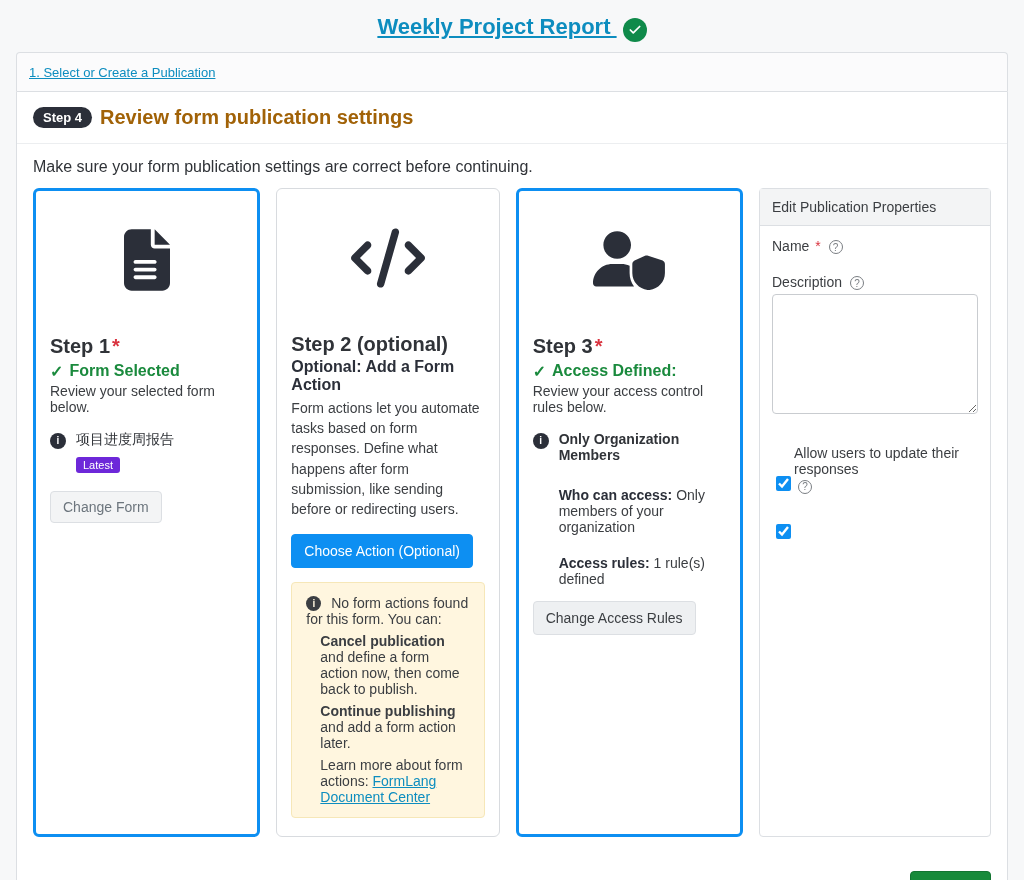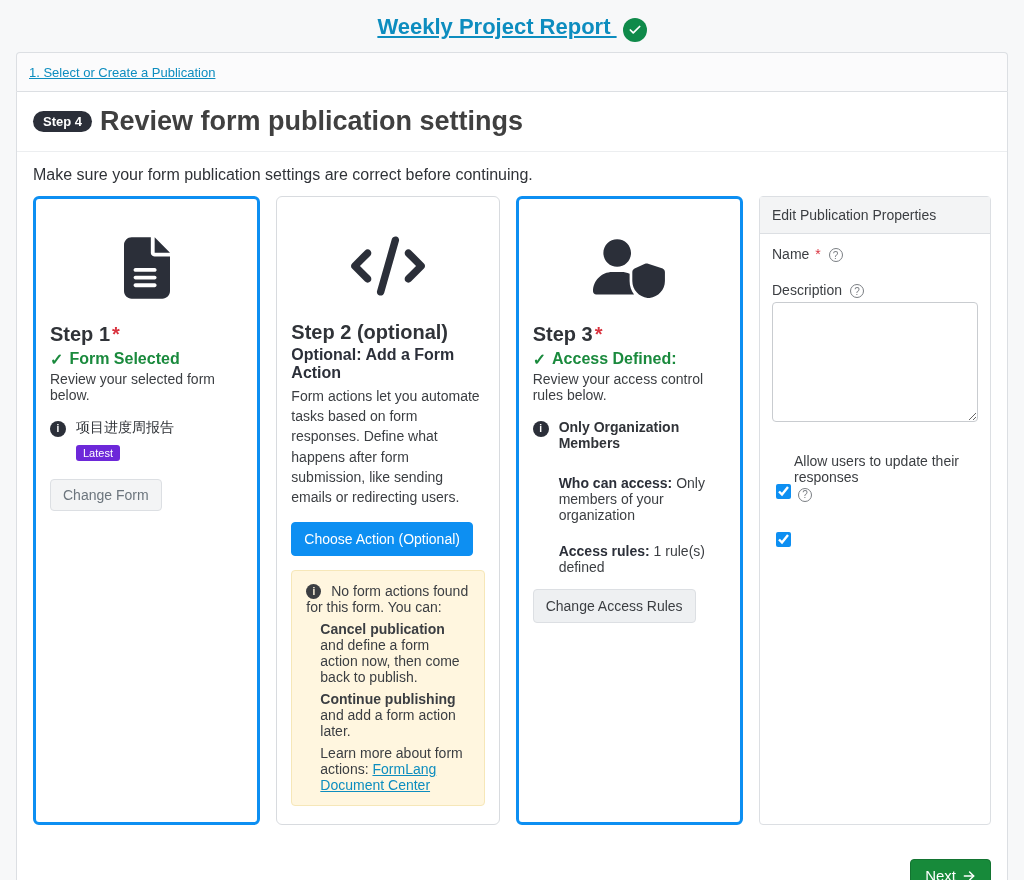--- a/index.html
+++ b/index.html
@@ -22,31 +22,31 @@
     padding:0;
   }
   .step-header {
     display:flex; align-items:center; gap:8px; padding:14px 16px 14px 16px;
     border-bottom:1px solid #eceef0;
   }
   .step-pill {
     background:#2b2f39; color:#fff; font-size:13px; font-weight:600;
     border-radius:12px; padding:3px 10px;
   }
-  .step-title { font-size:27px; font-weight:600; color:#404040; }
+  .step-title { font-size:20px; font-weight:600; color:#a16207; }
   .instr { padding:14px 16px 6px; font-size:16px; color:#303338; }
   .columns { display:flex; gap:16px; padding:6px 16px 24px 16px; align-items:stretch; }
   .card {
     flex:1; border:1px solid #d8dbdf; border-radius:6px; padding:14px 14px 18px;
     display:flex; flex-direction:column;
   }
   .card.highlight { border:3px solid #0d8ff2; }
   .icon-zone { height:110px; display:flex; align-items:center; justify-content:center; }
   .icon-zone svg { fill:#2b2f39; }
-  .step-label { font-size:20px; font-weight:600; color:#303338; margin-top:0; }
+  .step-label { font-size:20px; font-weight:600; color:#303338; margin-top:20px; }
   .req { color:#d9333f; margin-left:2px; }
   .check-row { display:flex; align-items:center; gap:6px; margin-top:4px; }
   .check-icon { color:#1a8a3d; font-size:16px; font-weight:bold; }
   .check-text { color:#1a8a3d; font-weight:600; font-size:16px; }
   .sub-instr { font-size:14px; color:#3b3e42; margin-top:2px; }
   .form-row { display:flex; align-items:flex-start; gap:10px; margin-top:16px; }
   .info-icon { width:16px; height:16px; border-radius:8px; background:#2b2f39; color:#fff; font-size:10px; font-weight:bold; display:inline-flex; align-items:center; justify-content:center; flex-shrink:0; margin-top:2px;}
   .form-name { font-size:14px; color:#303338; }
   .latest-badge {
     display:inline-block; background:#6d28d9; color:#fff; font-size:11px;
@@ -151,21 +151,21 @@
       </div>
 
       <div class="card">
         <div class="icon-zone">
           <svg width="74" height="60" viewBox="0 0 640 512">
               <path d="M392.8 1.2c-17-4.9-34.7 5-39.6 22l-128 448c-4.9 17 5 34.7 22 39.6s34.7-5 39.6-22l128-448c4.9-17-5-34.7-22-39.6zm80.6 120.1c-12.5 12.5-12.5 32.8 0 45.3L562.7 256 473.4 345.4c-12.5 12.5-12.5 32.8 0 45.3s32.8 12.5 45.3 0l112-112c12.5-12.5 12.5-32.8 0-45.3l-112-112c-12.5-12.5-32.8-12.5-45.3 0zm-306.7 0c-12.5-12.5-32.8-12.5-45.3 0l-112 112c-12.5 12.5-12.5 32.8 0 45.3l112 112c12.5 12.5 32.8 12.5 45.3 0s12.5-32.8 0-45.3L77.3 256l89.4-89.4c12.5-12.5 12.5-32.8 0-45.3z"></path>
             </svg>
         </div>
         <div class="step-label">Step 2 (optional)</div>
         <div class="step2-sub">Optional: Add a Form Action</div>
-        <div class="step2-desc">Form actions let you automate tasks based on form responses. Define what happens after form submission, like sending emails or redirecting users.</div>
+        <div class="step2-desc">Form actions let you automate tasks based on form responses. Define what happens after form submission, like sending before or redirecting users.</div>
         <button class="btn-primary">Choose Action (Optional)</button>
         <div class="alert-warn">
           <div>
             <span class="info-dark">i</span>
             <span>No form actions found for this form. You can:</span>
           </div>
           <ul class="alert-ul">
             <li>
               <strong>Cancel publication</strong><span> and define a form action now, then come back to publish.</span>
             </li>

